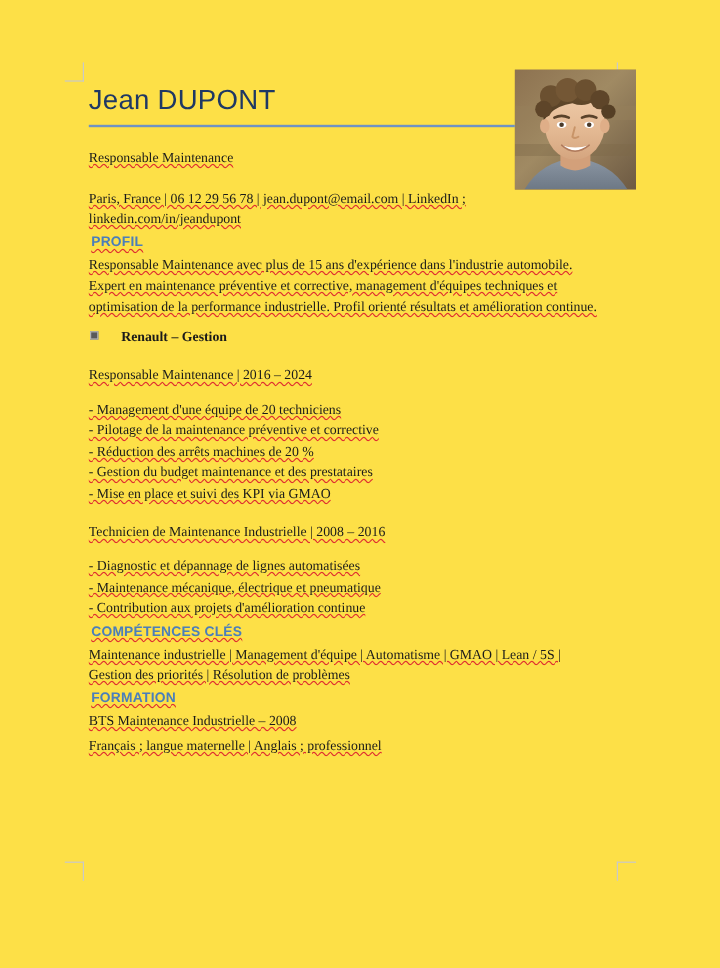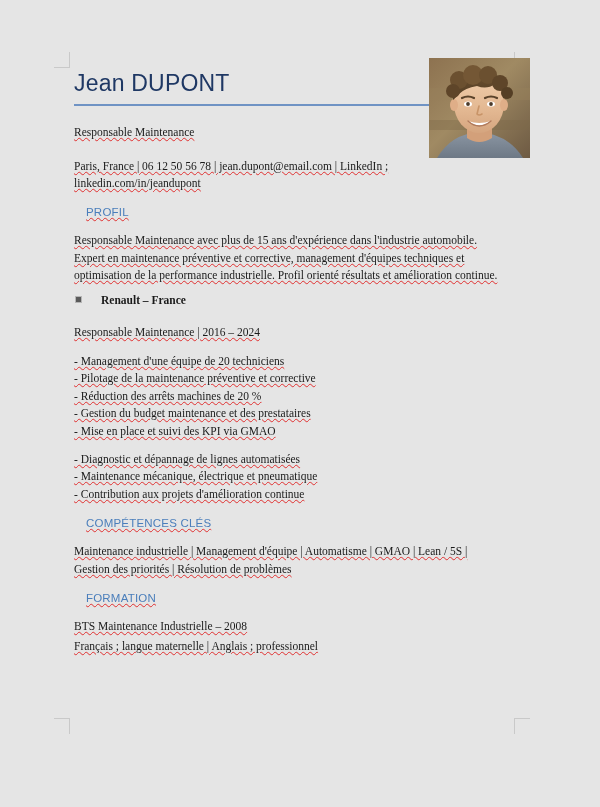--- a/index.html
+++ b/index.html
@@ -14,21 +14,21 @@
     overflow: hidden;
     font-family: "Liberation Serif", serif;
     -webkit-font-smoothing: antialiased;
   }
 
   
   .page {
     position: absolute;
     left: 0; top: 0;
     width: 600px; height: 807px;
-    background: #e5e5e5;
+    background: #fde047;
   }
   .corner {
     position: absolute;
     width: 16px;
     height: 16px;
     pointer-events: none;
   }
   .corner::before, .corner::after {
     content: "";
     position: absolute;
@@ -100,24 +100,24 @@
     font-size: 11.5px;
     color: #1a1a1a;
     margin: 17px 0 0 0;
     line-height: 1.5;
     width: 330px;
   }
 
   h2.section {
     font-family: "Liberation Sans", sans-serif;
     font-size: 11.5px;
-    font-weight: 400;
+    font-weight: 700;
     color: #4a7ebb;
     letter-spacing: 0.2px;
-    margin: 12px;
+    margin: 2px;
     padding: 0;
     line-height: 1.4;
   }
   .sec-profil      { margin-top: 33px; }
   .sec-experience  { margin-top: 19px; }
   .sec-competences { margin-top: 19px; }
   .sec-formation   { margin-top: 18px; }
   .sec-langues     { margin-top: 18px; }
 
   p.body {
@@ -238,40 +238,41 @@
     </svg>
   </div>
 
   <div class="content">
 
     <h1 class="name">Jean DUPONT</h1>
     <div class="name-rule"></div>
 
     <p class="job-title"><span class="sp">Responsable Maintenance</span></p>
 
-    <p class="contact"><span class="sp">Paris, France | 06 12 50 56 78 | jean.dupont@email.com | LinkedIn ; linkedin.com/in/jeandupont</span></p>
+    <p class="contact"><span class="sp">Paris, France | 06 12 29 56 78 | jean.dupont@email.com | LinkedIn ; linkedin.com/in/jeandupont</span></p>
 
     <h2 class="section sec-profil sp">PROFIL</h2>
     <p class="body"><span class="sp">Responsable Maintenance avec plus de 15 ans d'expérience dans l'industrie automobile. Expert en maintenance préventive et corrective, management d'équipes techniques et optimisation de la performance industrielle. Profil orienté résultats et amélioration continue.</span></p>
 
 
     <div class="bullet-row">
       <span class="bullet-mark"></span>
-      <span class="bullet-text">Renault – France</span>
+      <span class="bullet-text">Renault – Gestion</span>
     </div>
 
     <p class="body para-gap"><span class="sp">Responsable Maintenance | 2016 – 2024</span></p>
     <div class="list">
       <p><span class="sp">- Management d'une équipe de 20 techniciens</span></p>
       <p><span class="sp">- Pilotage de la maintenance préventive et corrective</span></p>
       <p><span class="sp">- Réduction des arrêts machines de 20 %</span></p>
       <p><span class="sp">- Gestion du budget maintenance et des prestataires</span></p>
       <p><span class="sp">- Mise en place et suivi des KPI via GMAO</span></p>
     </div>
 
+    <p class="body para-gap"><span class="sp">Technicien de Maintenance Industrielle | 2008 – 2016</span></p>
     <div class="list">
       <p><span class="sp">- Diagnostic et dépannage de lignes automatisées</span></p>
       <p><span class="sp">- Maintenance mécanique, électrique et pneumatique</span></p>
       <p><span class="sp">- Contribution aux projets d'amélioration continue</span></p>
     </div>
 
     <h2 class="section sec-competences sp">COMPÉTENCES CLÉS</h2>
     <p class="body"><span class="sp">Maintenance industrielle | Management d'équipe | Automatisme | GMAO | Lean / 5S | Gestion des priorités | Résolution de problèmes</span></p>
 
     <h2 class="section sec-formation sp">FORMATION</h2>

